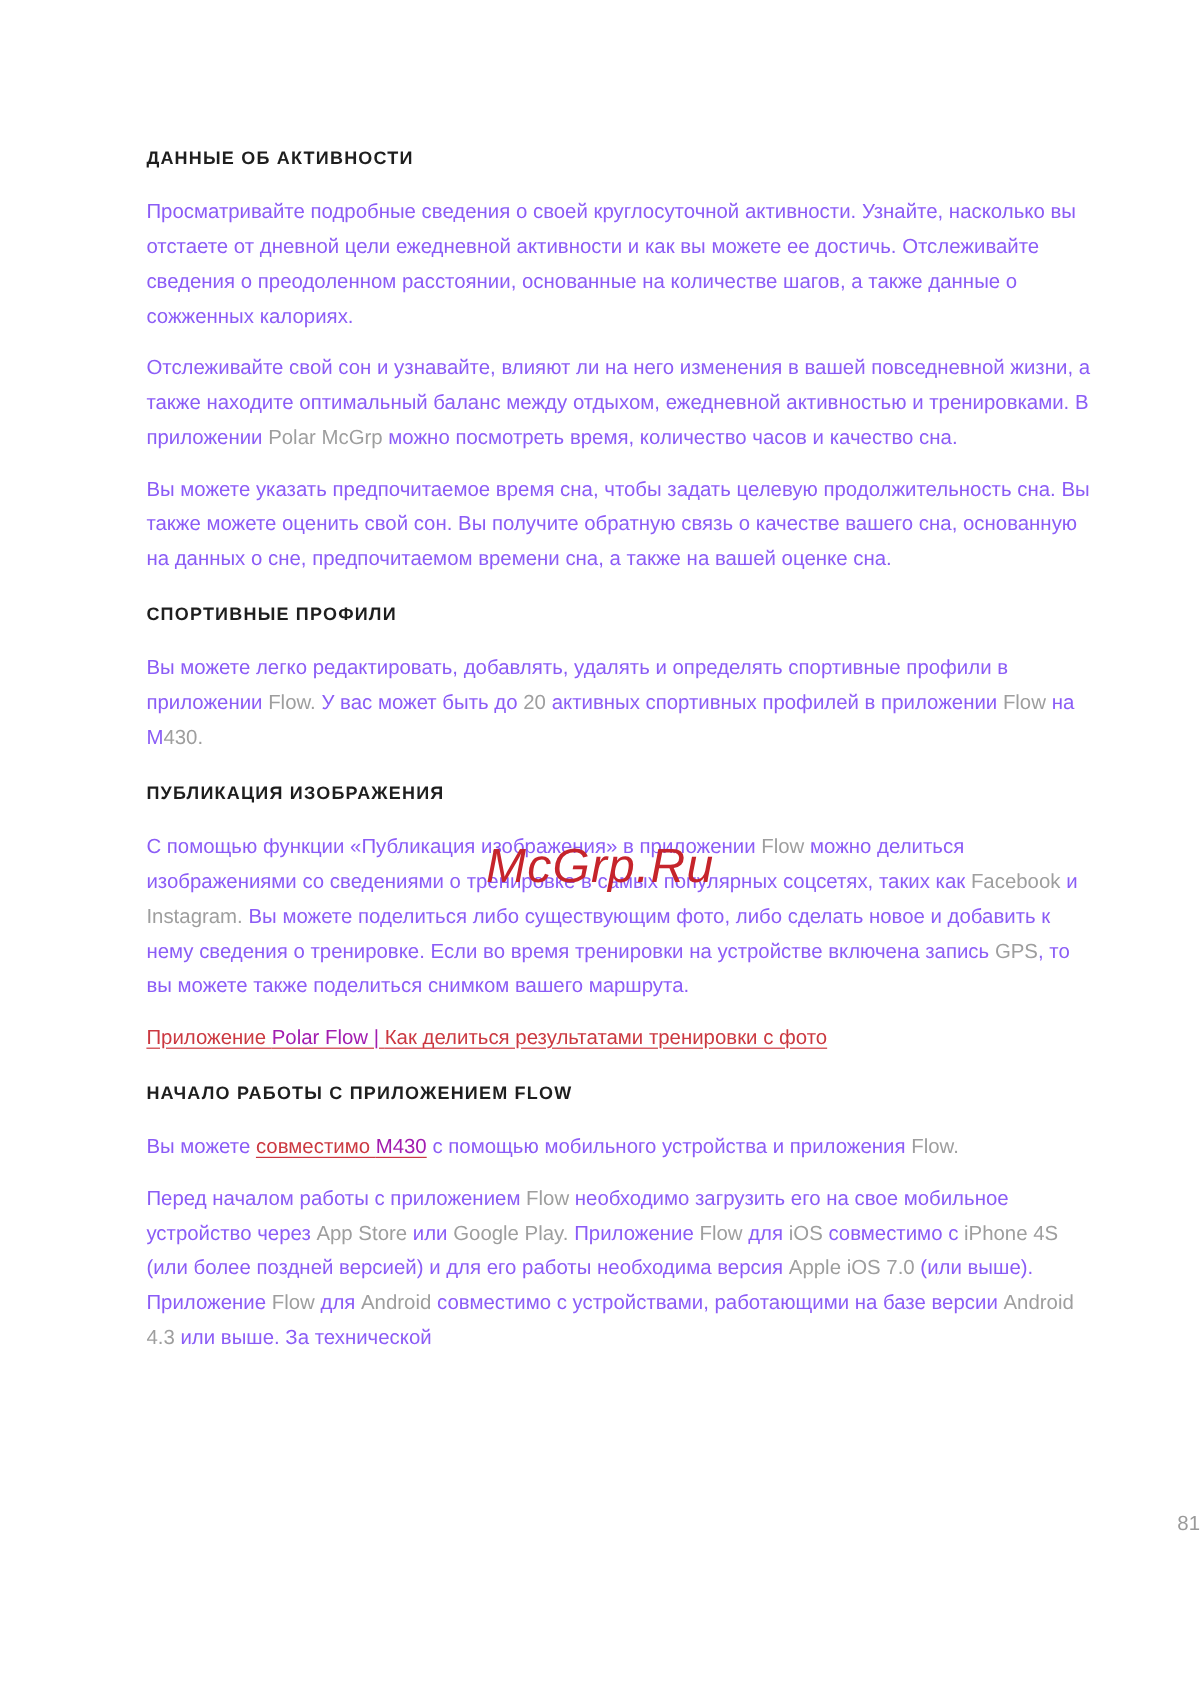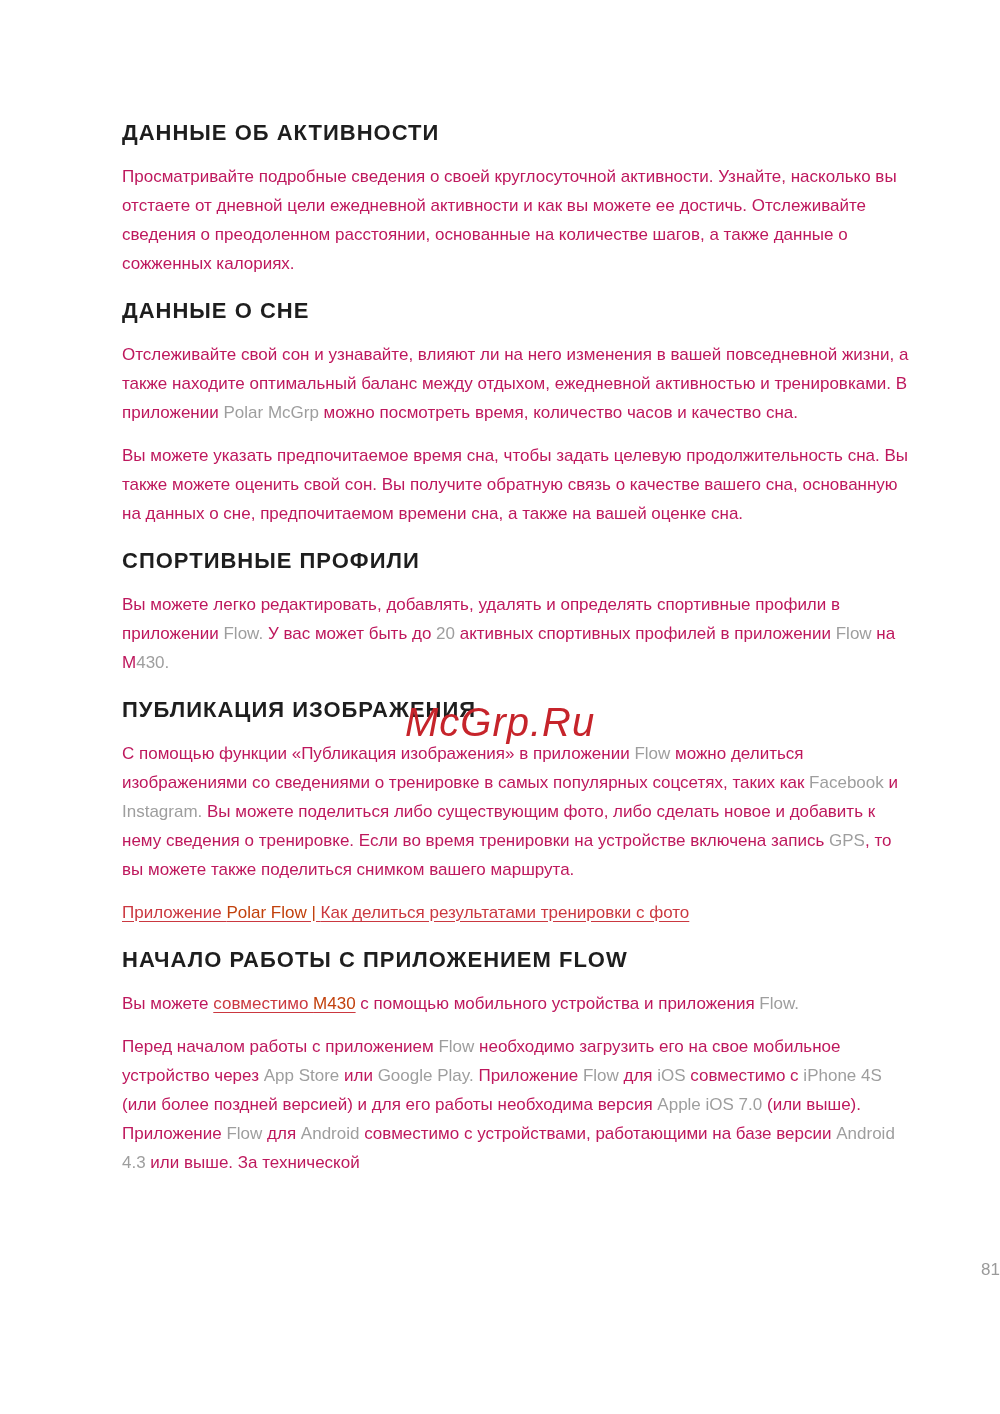--- a/index.html
+++ b/index.html
@@ -8,44 +8,44 @@
     width:1000px;height:1414px;
     background:#ffffff;
     font-family:"Liberation Sans", sans-serif;
     overflow:hidden;
   }
   .content{
     margin:120px 83px 0 122px;
     width:795px;
   }
   .content h2{
-    font-size:22px;
+    font-size:15px;
     line-height:26px;
     font-weight:700;
     color:#1e1e1e;
     letter-spacing:1px;
     margin:20px 0 16px 0;
   }
   .content h2:first-child{margin-top:0;}
   .content p{
     font-size:17px;
     line-height:29px;
     color:#3c3c3c;
     margin:0 0 14px 0;
   }
-  .run{color:#be185d;}
+  .run{color:#8b5cf6;}
   .run.lat{color:#9e9e9e;}
   a.link{
     color:#cb3840;
     text-decoration:underline;
     text-underline-offset:3px;
     cursor:pointer;
   }
   a.link .run{color:#cb3840;}
-  a.link .run.lat{color:#c2410c;text-align:center;}
+  a.link .run.lat{color:#a21caf;text-align:center;}
   .watermark{
     position:absolute;
     left:405px;
     top:690px;
     font-family:Liberation Sans, sans-serif;
     font-style:italic;
     font-size:40px;
     letter-spacing:1px;
     color:#c6242b;
     white-space:nowrap;
@@ -61,21 +61,20 @@
     color:#9a9a9a;
   }
 </style>
 </head>
 <body>
 
 <div class="page">
   <main class="content">
       <h2>ДАННЫЕ ОБ АКТИВНОСТИ</h2>
       <p><span class="run">Просматривайте подробные сведения о своей круглосуточной активности. Узнайте, насколько вы отстаете от дневной цели ежедневной активности и как вы можете ее достичь. Отслеживайте сведения о преодоленном расстоянии, основанные на количестве шагов, а также данные о сожженных калориях.</span></p>
-      <h2>ДАННЫЕ О СНЕ</h2>
       <p><span class="run">Отслеживайте свой сон и узнавайте, влияют ли на него изменения в вашей повседневной жизни, а также находите оптимальный баланс между отдыхом, ежедневной активностью и тренировками. В приложении </span><span class="run lat">Polar McGrp</span><span class="run"> можно посмотреть время, количество часов и качество сна.</span></p>
       <p><span class="run">Вы можете указать предпочитаемое время сна, чтобы задать целевую продолжительность сна. Вы также можете оценить свой сон. Вы получите обратную связь о качестве вашего сна, основанную на данных о сне, предпочитаемом времени сна, а также на вашей оценке сна.</span></p>
       <h2>СПОРТИВНЫЕ ПРОФИЛИ</h2>
       <p><span class="run">Вы можете легко редактировать, добавлять, удалять и определять спортивные профили в приложении </span><span class="run lat">Flow.</span><span class="run"> У вас может быть до </span><span class="run lat">20</span><span class="run"> активных спортивных профилей в приложении </span><span class="run lat">Flow</span><span class="run"> на М</span><span class="run lat">430.</span></p>
       <h2>ПУБЛИКАЦИЯ ИЗОБРАЖЕНИЯ</h2>
       <p><span class="run">С помощью функции «Публикация изображения» в приложении </span><span class="run lat">Flow</span><span class="run"> можно делиться изображениями со сведениями о тренировке в самых популярных соцсетях, таких как </span><span class="run lat">Facebook</span><span class="run"> и </span><span class="run lat">Instagram.</span><span class="run"> Вы можете поделиться либо существующим фото, либо сделать новое и добавить к нему сведения о тренировке. Если во время тренировки на устройстве включена запись </span><span class="run lat">GPS</span><span class="run">, то вы можете также поделиться снимком вашего маршрута.</span></p>
       <p><a class="link"><span class="run">Приложение </span><span class="run lat">Polar Flow | </span><span class="run">Как делиться результатами тренировки с фото</span></a></p>
       <h2>НАЧАЛО РАБОТЫ С ПРИЛОЖЕНИЕМ FLOW</h2>
       <p><span class="run">Вы можете </span><a class="link"><span class="run">совместимо </span><span class="run lat">M430</span></a><span class="run"> с помощью мобильного устройства и приложения </span><span class="run lat">Flow.</span></p>
       <p><span class="run">Перед началом работы с приложением </span><span class="run lat">Flow</span><span class="run"> необходимо загрузить его на свое мобильное устройство через </span><span class="run lat">App Store</span><span class="run"> или </span><span class="run lat">Google Play.</span><span class="run"> Приложение </span><span class="run lat">Flow</span><span class="run"> для </span><span class="run lat">iOS</span><span class="run"> совместимо с </span><span class="run lat">iPhone 4S</span><span class="run"> (или более поздней версией) и для его работы необходима версия </span><span class="run lat">Apple iOS 7.0</span><span class="run"> (или выше). Приложение </span><span class="run lat">Flow</span><span class="run"> для </span><span class="run lat">Android</span><span class="run"> совместимо с устройствами, работающими на базе версии </span><span class="run lat">Android 4.3</span><span class="run"> или выше. За технической</span></p>

